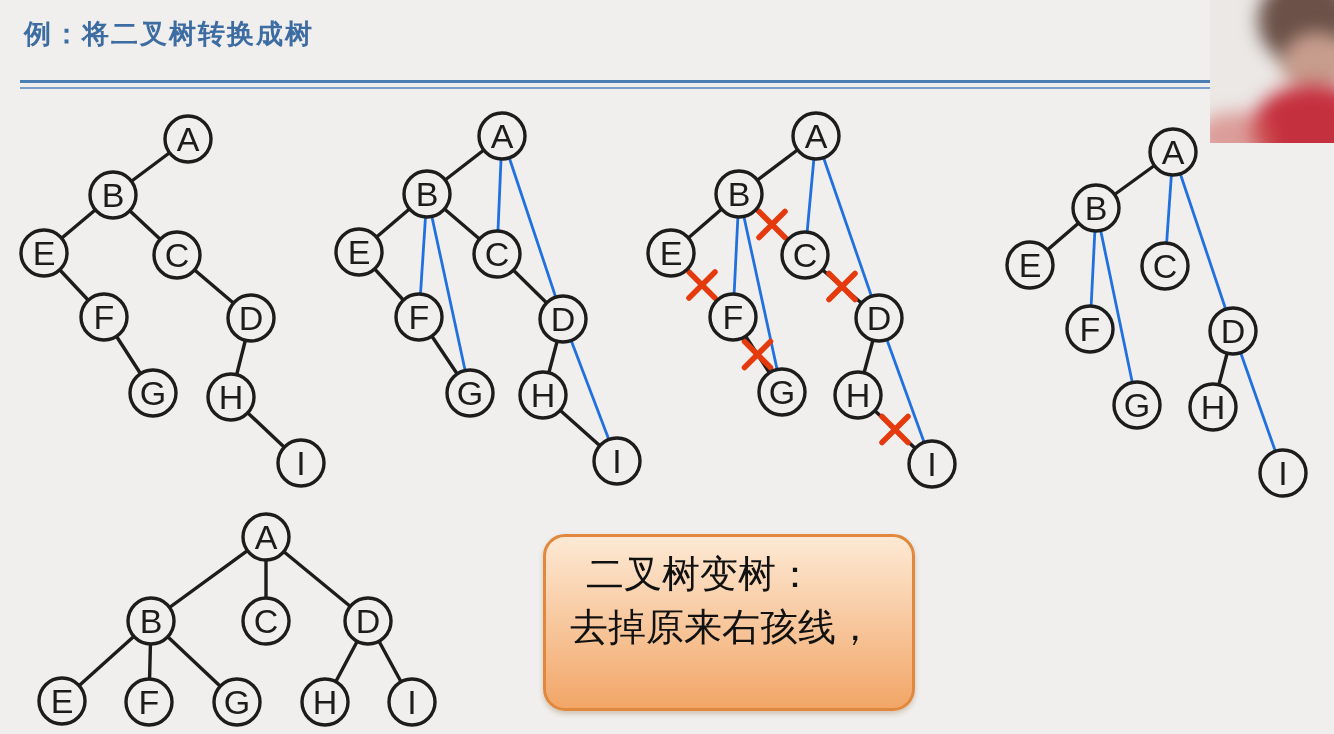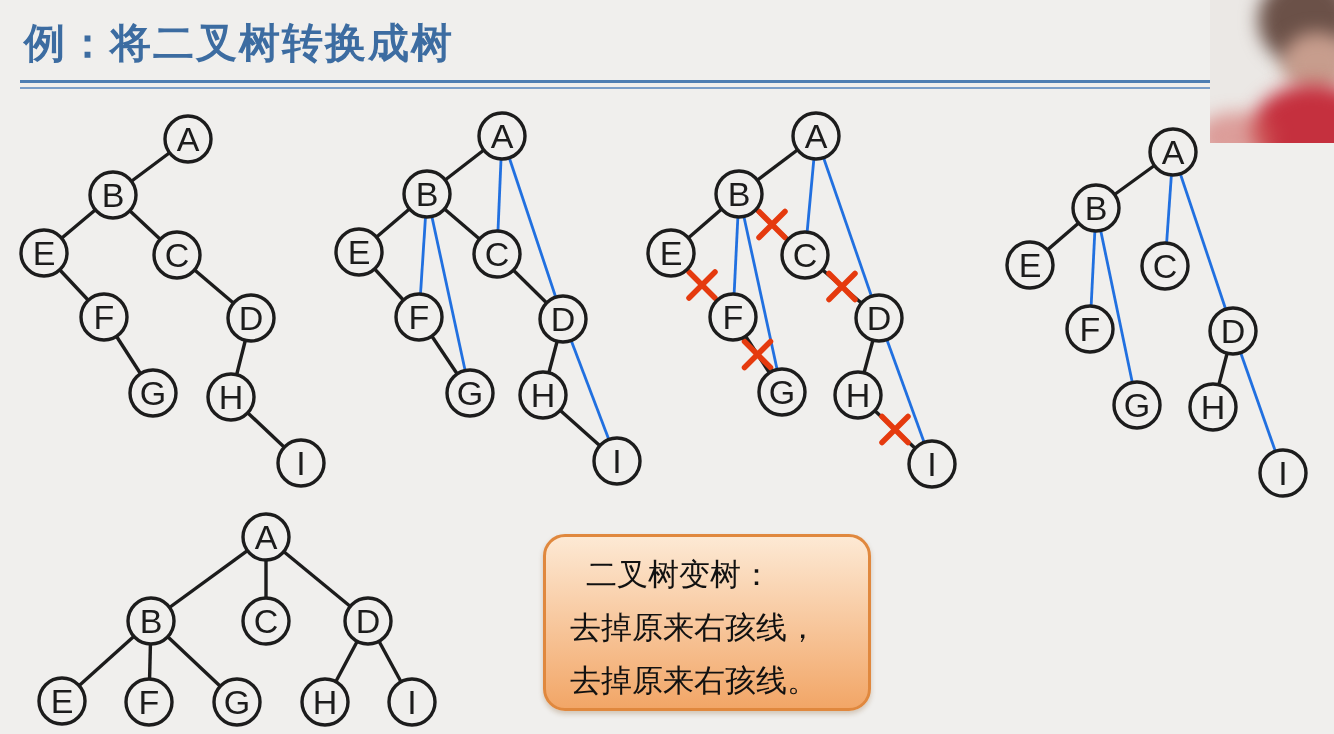--- a/index.html
+++ b/index.html
@@ -8,36 +8,36 @@
     --node_fill:#f0efed; --node_text:#1c1c1c;
     --note_border:#e0883e; --note_bg_top:#fde9d4; --note_bg_bottom:#f2a667; --note_text:#111111;
   }
   *{margin:0;padding:0;box-sizing:border-box;}
   html,body{width:1334px;height:734px;overflow:hidden;}
   body{font-family:"Liberation Sans","DejaVu Sans",sans-serif;background:var(--background);}
   #stage{position:relative;width:1334px;height:734px;background:var(--background);overflow:hidden;}
 
   .page-title{
     position:absolute;left:24px;top:16px;
-    font-size:41px;font-weight:bold;letter-spacing:2px;
+    font-size:27px;font-weight:bold;letter-spacing:2px;
     color:var(--title_text);white-space:nowrap;
   }
   .rule-dark{position:absolute;left:20px;top:80px;width:1190px;height:3px;background:var(--rule_dark);}
   .rule-light{position:absolute;left:20px;top:87px;width:1190px;height:2px;background:var(--rule_light);}
 
   #diagram{position:absolute;left:0;top:0;width:1334px;height:734px;}
   #diagram text{font-family:"Liberation Sans","DejaVu Sans",sans-serif;}
 
   .note-box{
-    position:absolute;left:543px;top:534px;width:328px;height:177px;
+    position:absolute;left:543px;top:534px;width:372px;height:177px;
     border:3px solid var(--note_border);border-radius:22px;
     background:linear-gradient(to bottom,var(--note_bg_top) 0%,var(--note_bg_bottom) 100%);
     box-shadow:0 3px 5px rgba(120,70,20,0.25);
     padding:11px 0 0 24px;
-    color:var(--note_text);font-size:31px;line-height:53px;white-space:nowrap;
+    color:var(--note_text);font-size:38px;line-height:53px;white-space:nowrap;
   }
   .note-line{display:block;}
   .note-line.indent{padding-left:16px;}
 
   .webcam{
     position:absolute;left:1210px;top:0;width:124px;height:143px;
     background:#ebe8e5;overflow:hidden;
   }
   .webcam .blob{position:absolute;border-radius:50%;filter:blur(9px);}
   .blob.hair{left:48px;top:-26px;width:96px;height:92px;background:#6b5148;}
@@ -213,21 +213,20 @@
         <circle cx="325" cy="702" r="23" fill="#f0efed" stroke="#1c1c1c" stroke-width="3.4"></circle>
         <text x="325" y="714" text-anchor="middle" font-size="34" fill="#1c1c1c">H</text>
         <circle cx="412" cy="702" r="23" fill="#f0efed" stroke="#1c1c1c" stroke-width="3.4"></circle>
         <text x="412" y="714" text-anchor="middle" font-size="34" fill="#1c1c1c">I</text>
       </g>
     </svg>
 
   <div class="note-box">
     <span class="note-line indent">二叉树变树：</span>
     <span class="note-line">去掉原来右孩线，</span>
-    <span class="note-line">去掉原来右孩线。</span>
   </div>
 
   <div class="webcam">
     <div class="blob hair"></div>
     <div class="blob face"></div>
     <div class="blob shirt"></div>
     <div class="blob shirt2"></div>
   </div>
 
 </div>

